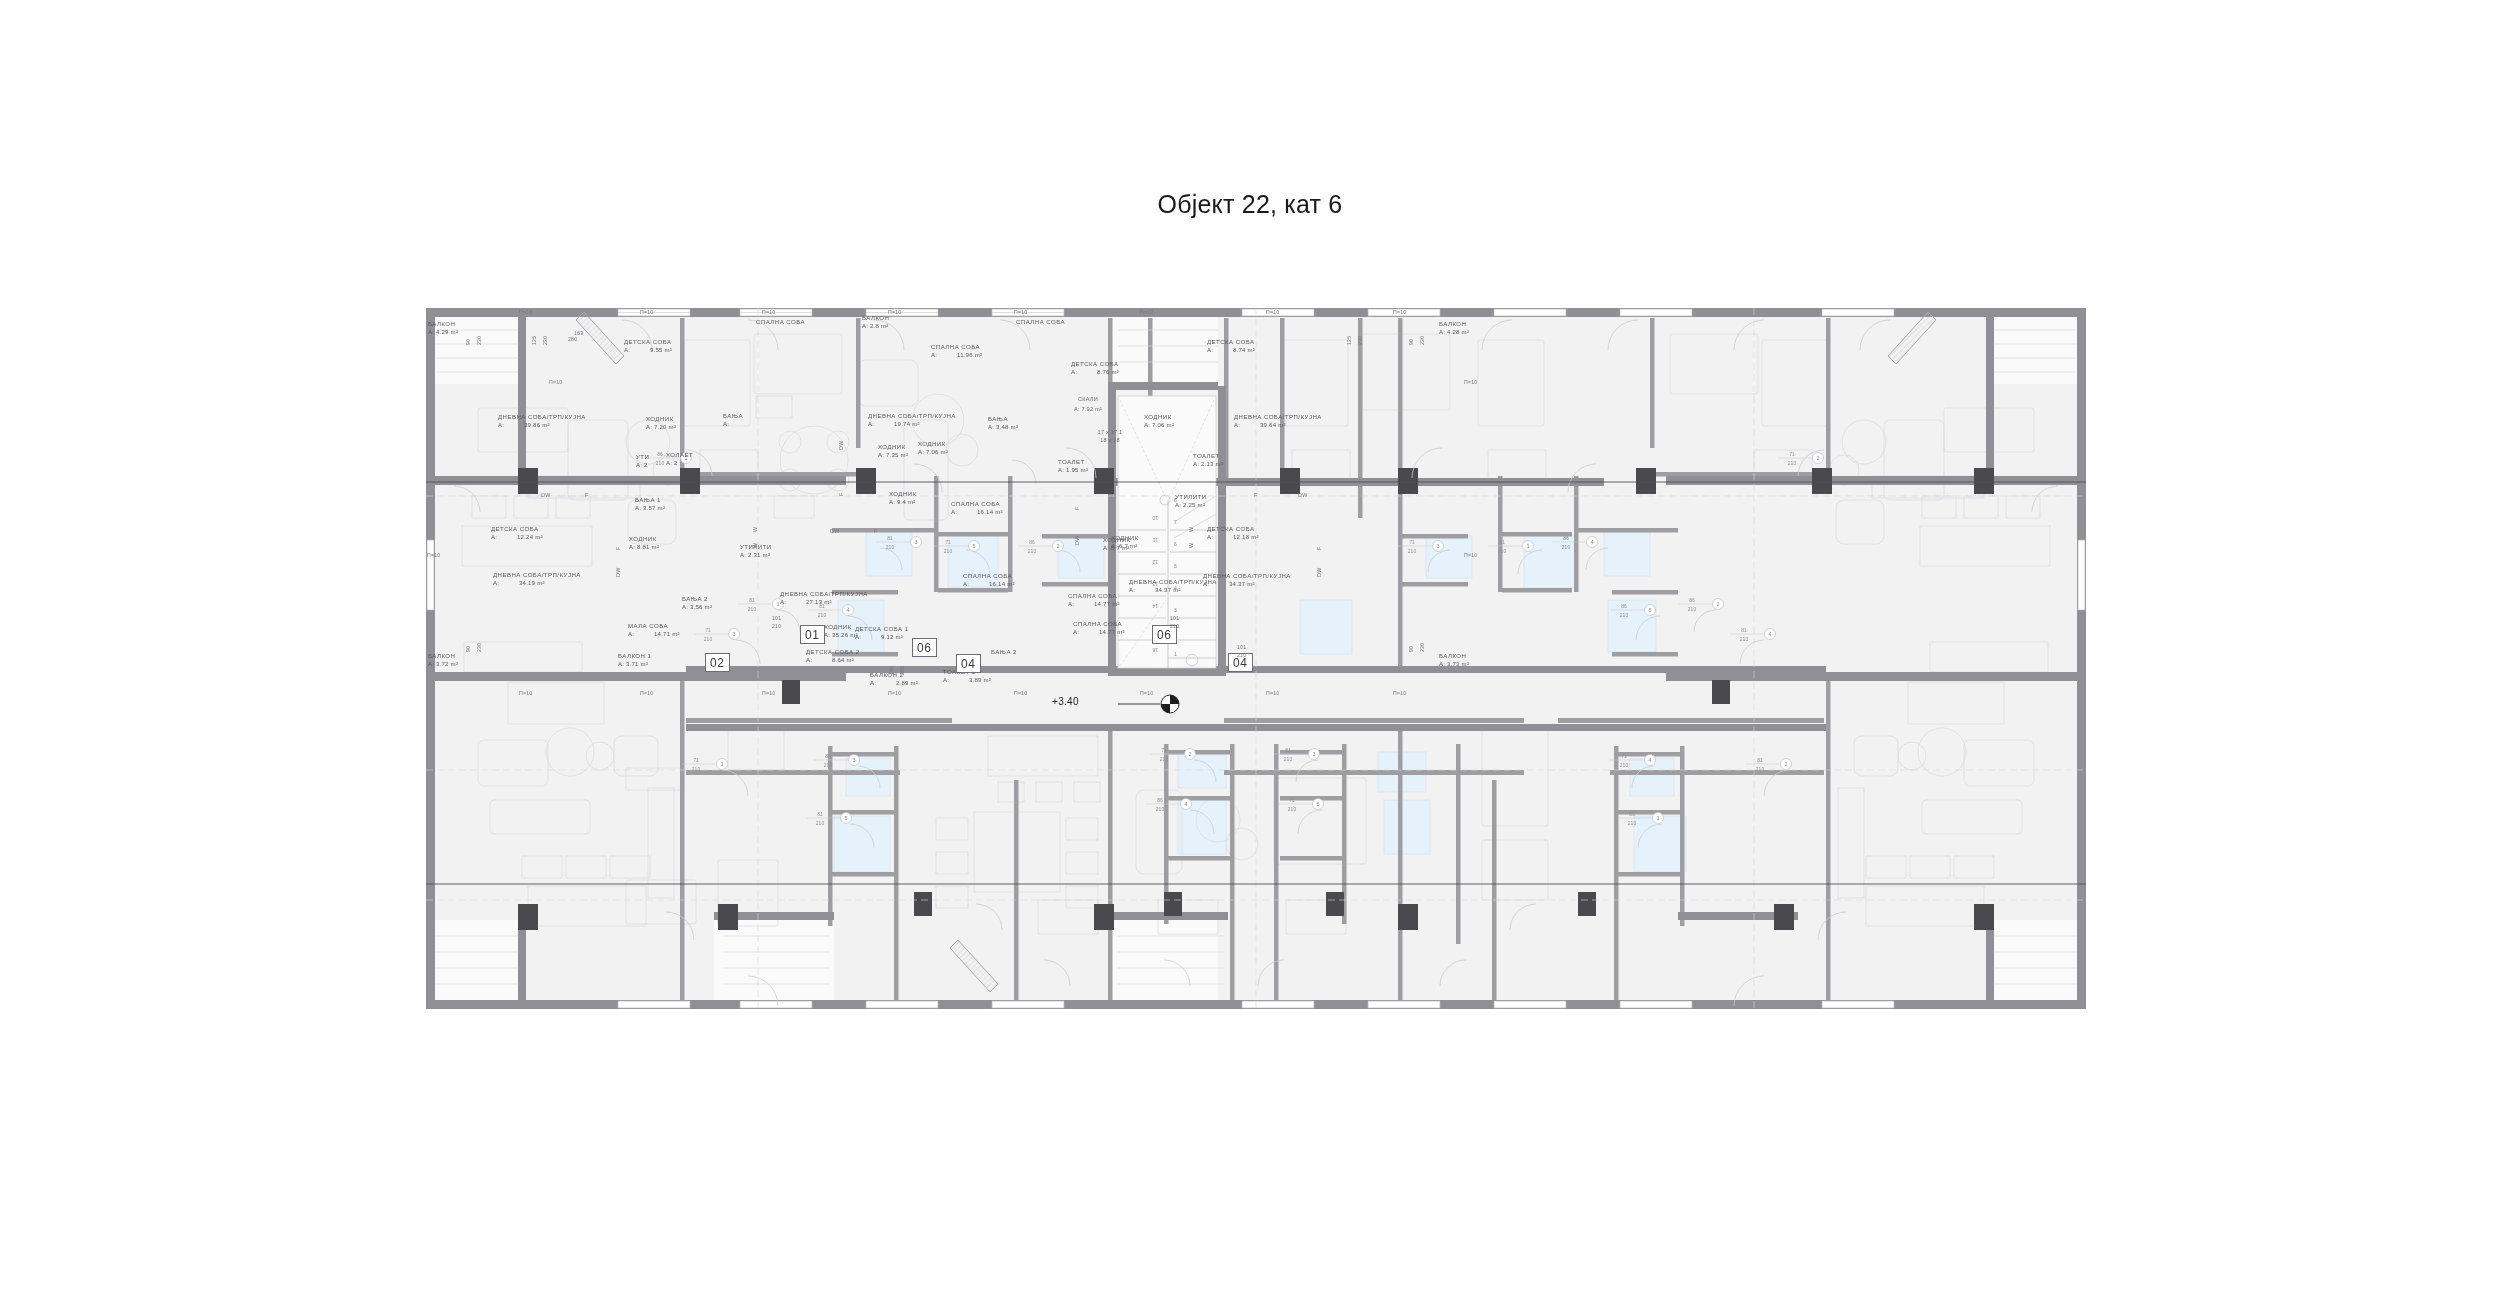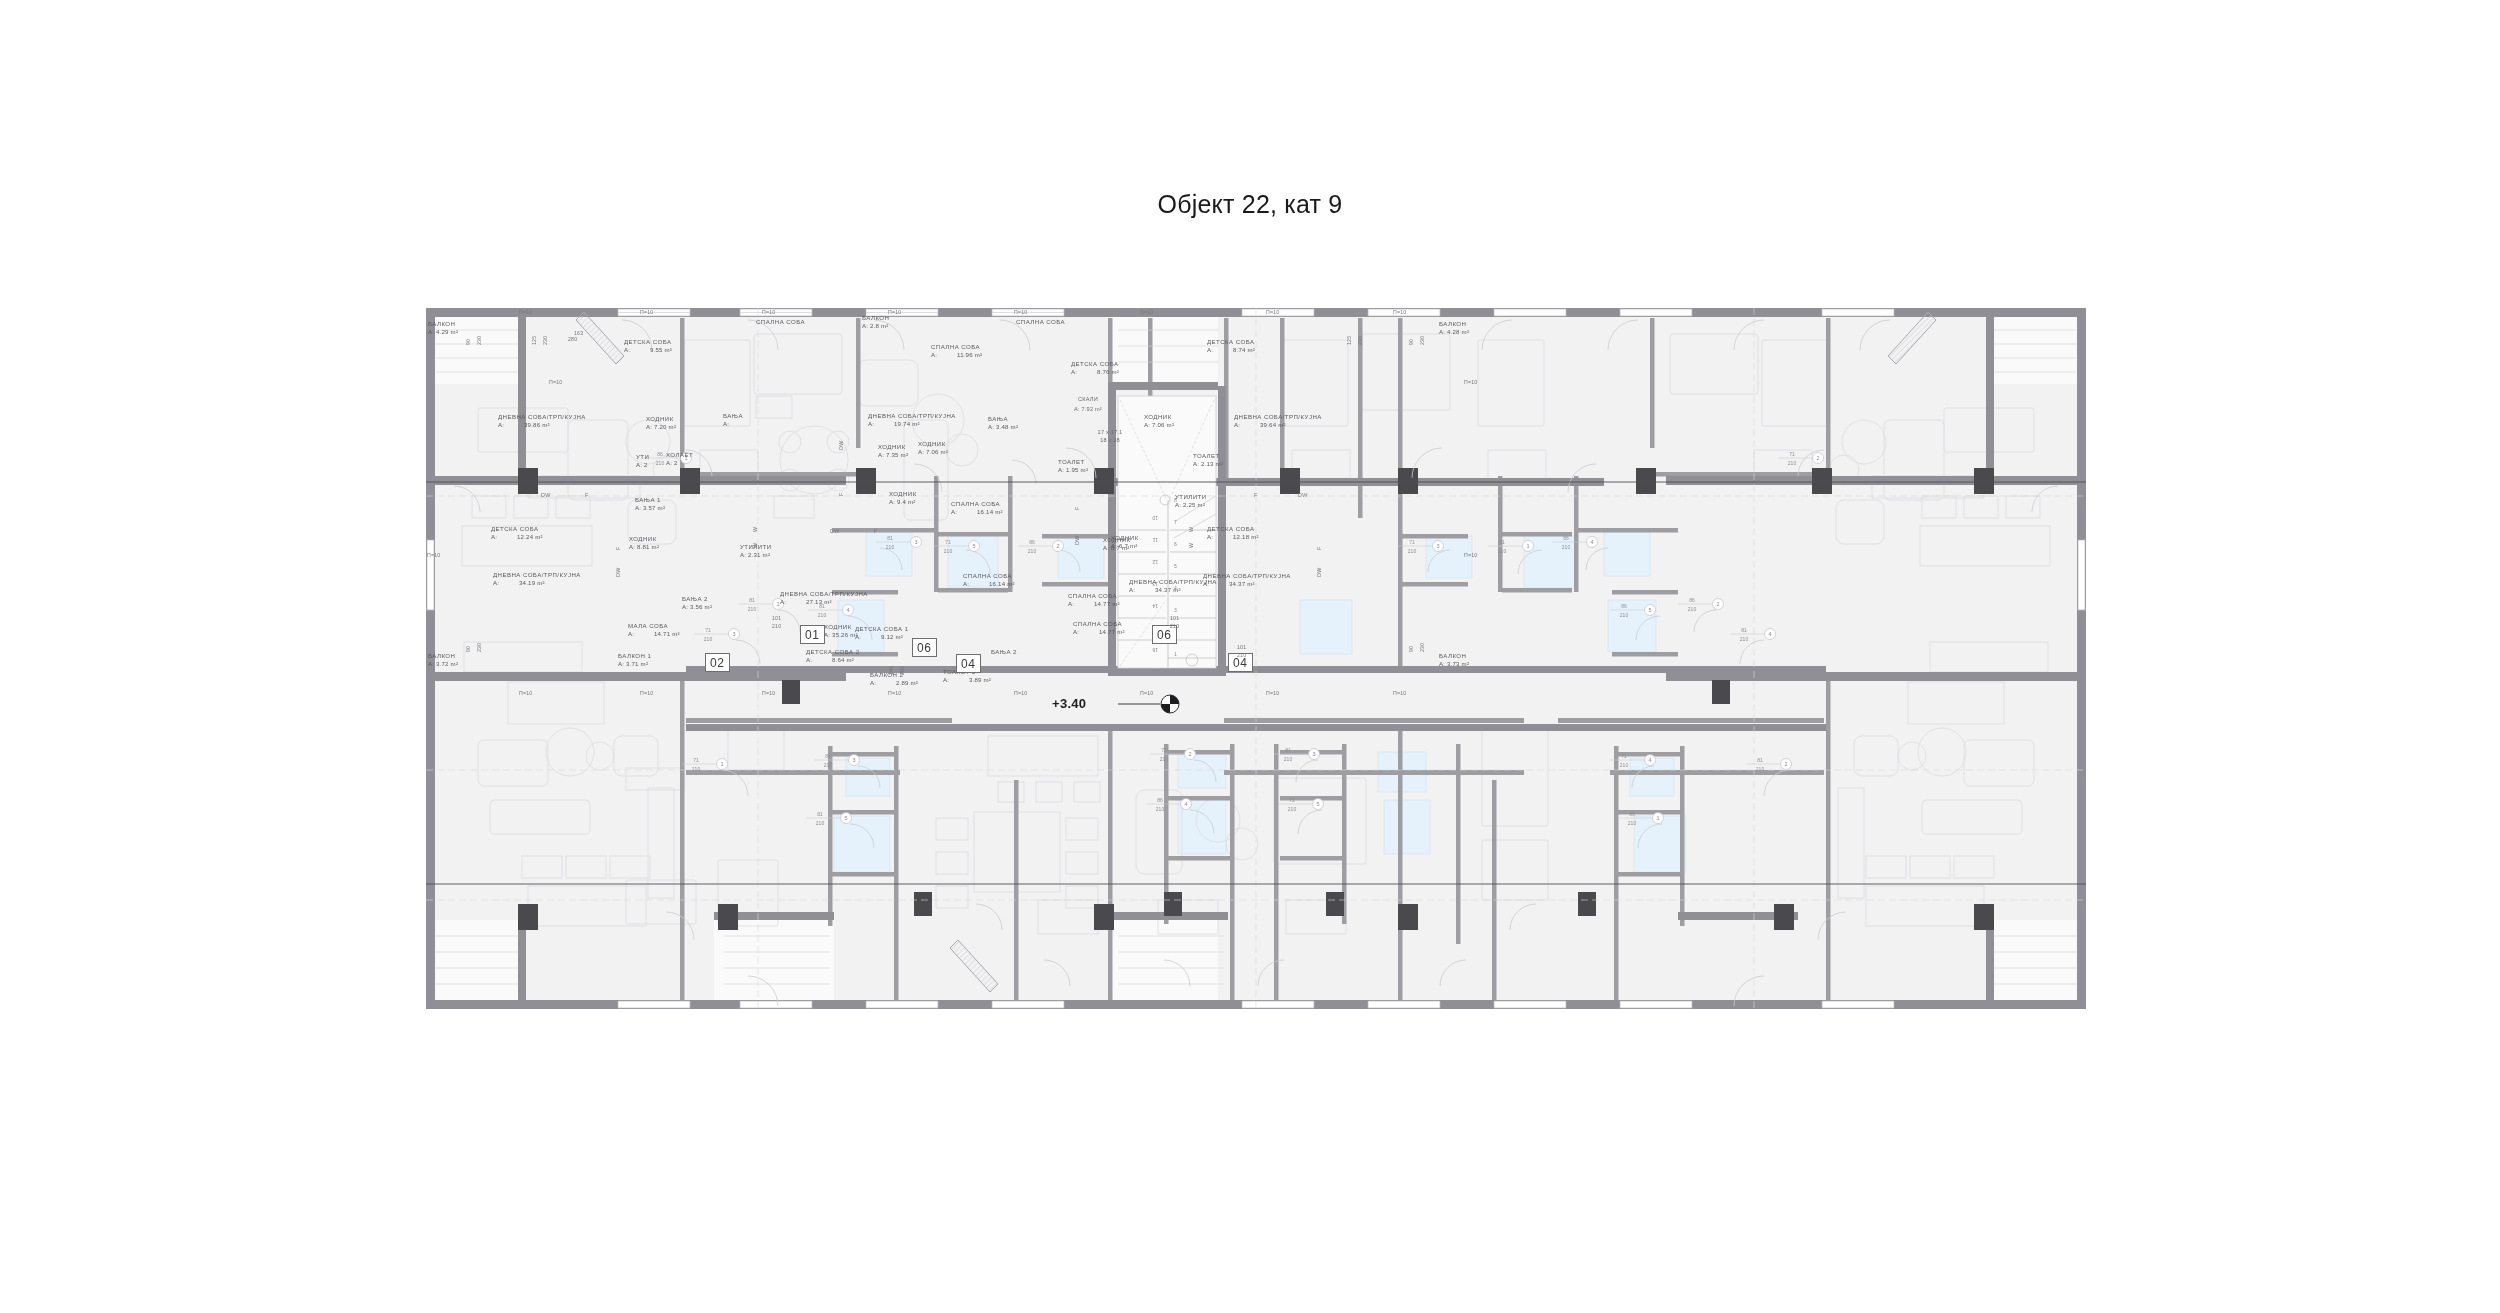--- a/index.html
+++ b/index.html
@@ -28,21 +28,21 @@
   .lbl .ar{display:block;font-size:6.1px;letter-spacing:.2px;}
   .lbl.sp .ar{display:block;}
   .lbl .ar .a{display:inline-block;width:26px;}
 
   .apt{
     position:absolute;border:0.8px solid #6e6e72;background:#fff;
     color:#3a3a3d;font-size:12px;letter-spacing:.6px;
     padding:1.5px 4px 1.5px 4px;
   }
   .elev{
-    position:absolute;color:#1d1d1f;font-size:13px;letter-spacing:.3px;font-weight:bold;
+    position:absolute;color:#1d1d1f;font-size:10px;letter-spacing:.3px;
   }
   .dim{
     position:absolute;color:#76767a;font-size:5.2px;letter-spacing:.2px;
     white-space:nowrap;
   }
   .dimv{
     position:absolute;color:#76767a;font-size:5.2px;letter-spacing:.2px;
     white-space:nowrap;transform:rotate(-90deg);transform-origin:0 0;
   }
   .app{
@@ -55,21 +55,21 @@
   .stairtxt{
     position:absolute;color:#6a6a6e;font-size:5.6px;letter-spacing:.2px;
     text-align:center;
   }
 </style>
 </head>
 <body>
 
 <div id="page">
 
-  <div id="title">Објект 22, кат 9</div>
+  <div id="title">Објект 22, кат 6</div>
 
   <div id="plan">
 
     <svg viewBox="0 0 1676 720" xmlns="http://www.w3.org/2000/svg">
       <defs>
         <pattern id="hatch" width="4" height="4" patternUnits="userSpaceOnUse" patternTransform="rotate(45)">
           <line x1="0" y1="0" x2="0" y2="4" stroke="#bdbdc2" stroke-width="0.7"></line>
         </pattern>
       </defs>
 

